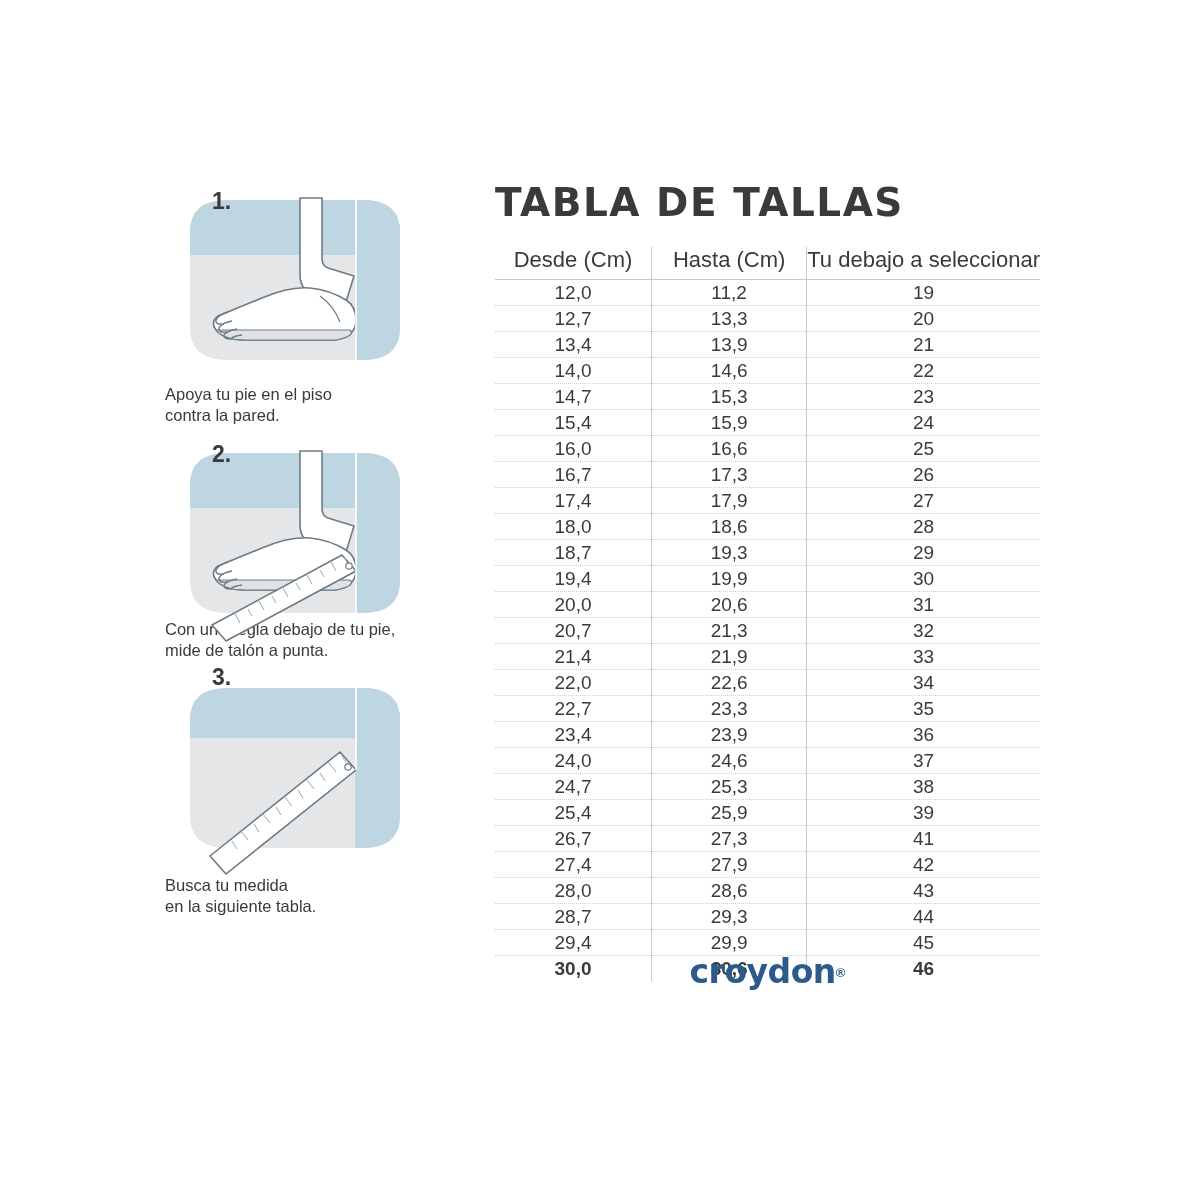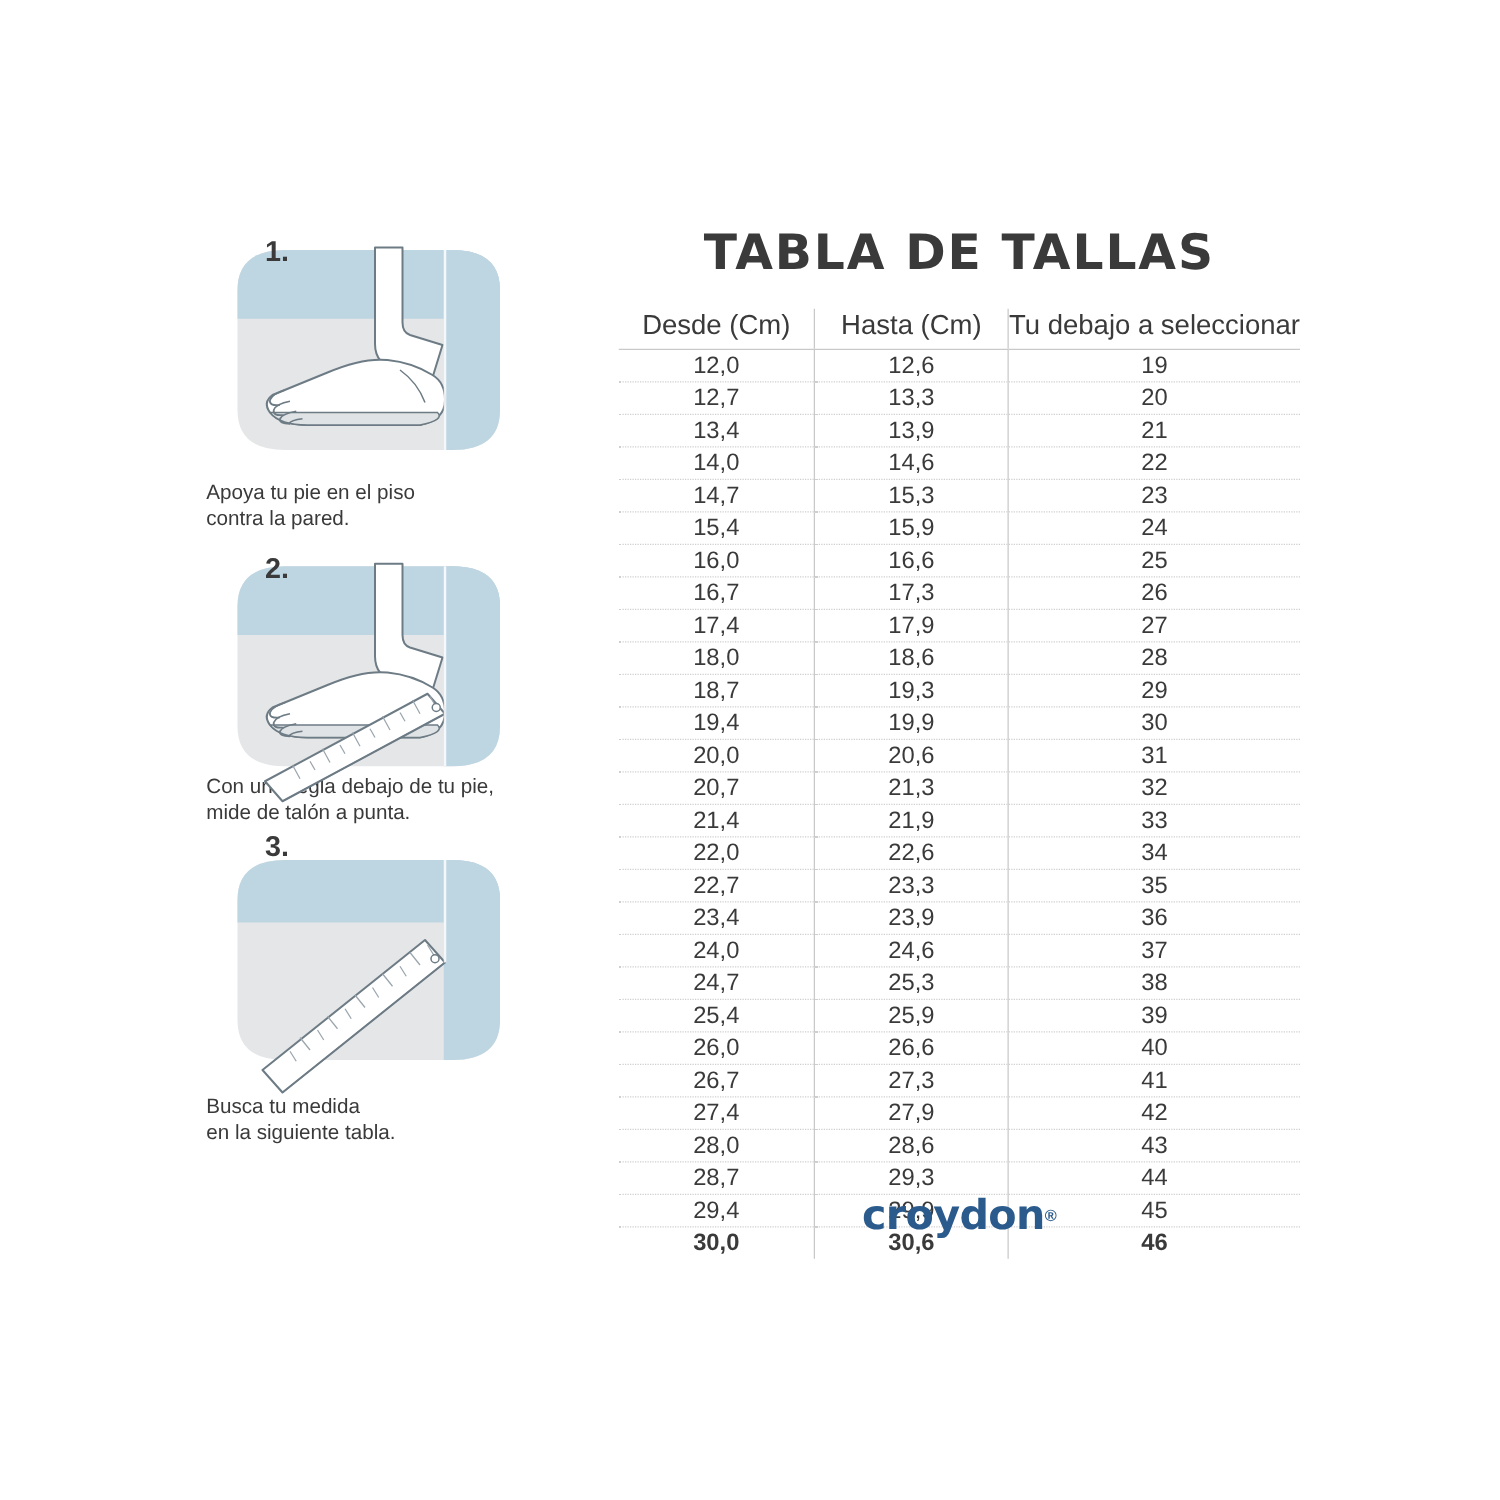--- a/index.html
+++ b/index.html
@@ -55,21 +55,21 @@
   }
 
   
   .table-wrap {
     position: absolute;
     left: 495px;
     top: 180px;
     width: 545px;
   }
   .table-title {
-    text-align: center;
+    text-align: left;
     font-size: 39px;
     font-weight: bold;
     letter-spacing: 1.5px;
     color: #3a3a3a;
     margin: 0 0 22px 0;
     font-family: "DejaVu Sans", sans-serif;
   }
   table.sizes {
     width: 100%;
     border-collapse: collapse;
@@ -246,21 +246,21 @@
       <thead>
         <tr>
           <th style="width:31%">Desde (Cm)</th>
           <th style="width:31%" class="col-sep">Hasta (Cm)</th>
           <th style="width:38%" class="col-sep">Tu debajo a seleccionar</th>
         </tr>
       </thead>
       <tbody>
           <tr>
             <td>12,0</td>
-            <td class="col-sep">12,6</td>
+            <td class="col-sep">11,2</td>
             <td class="col-sep">19</td>
           </tr>
           <tr>
             <td>12,7</td>
             <td class="col-sep">13,3</td>
             <td class="col-sep">20</td>
           </tr>
           <tr>
             <td>13,4</td>
             <td class="col-sep">13,9</td>
@@ -350,25 +350,20 @@
             <td>24,7</td>
             <td class="col-sep">25,3</td>
             <td class="col-sep">38</td>
           </tr>
           <tr>
             <td>25,4</td>
             <td class="col-sep">25,9</td>
             <td class="col-sep">39</td>
           </tr>
           <tr>
-            <td>26,0</td>
-            <td class="col-sep">26,6</td>
-            <td class="col-sep">40</td>
-          </tr>
-          <tr>
             <td>26,7</td>
             <td class="col-sep">27,3</td>
             <td class="col-sep">41</td>
           </tr>
           <tr>
             <td>27,4</td>
             <td class="col-sep">27,9</td>
             <td class="col-sep">42</td>
           </tr>
           <tr>

